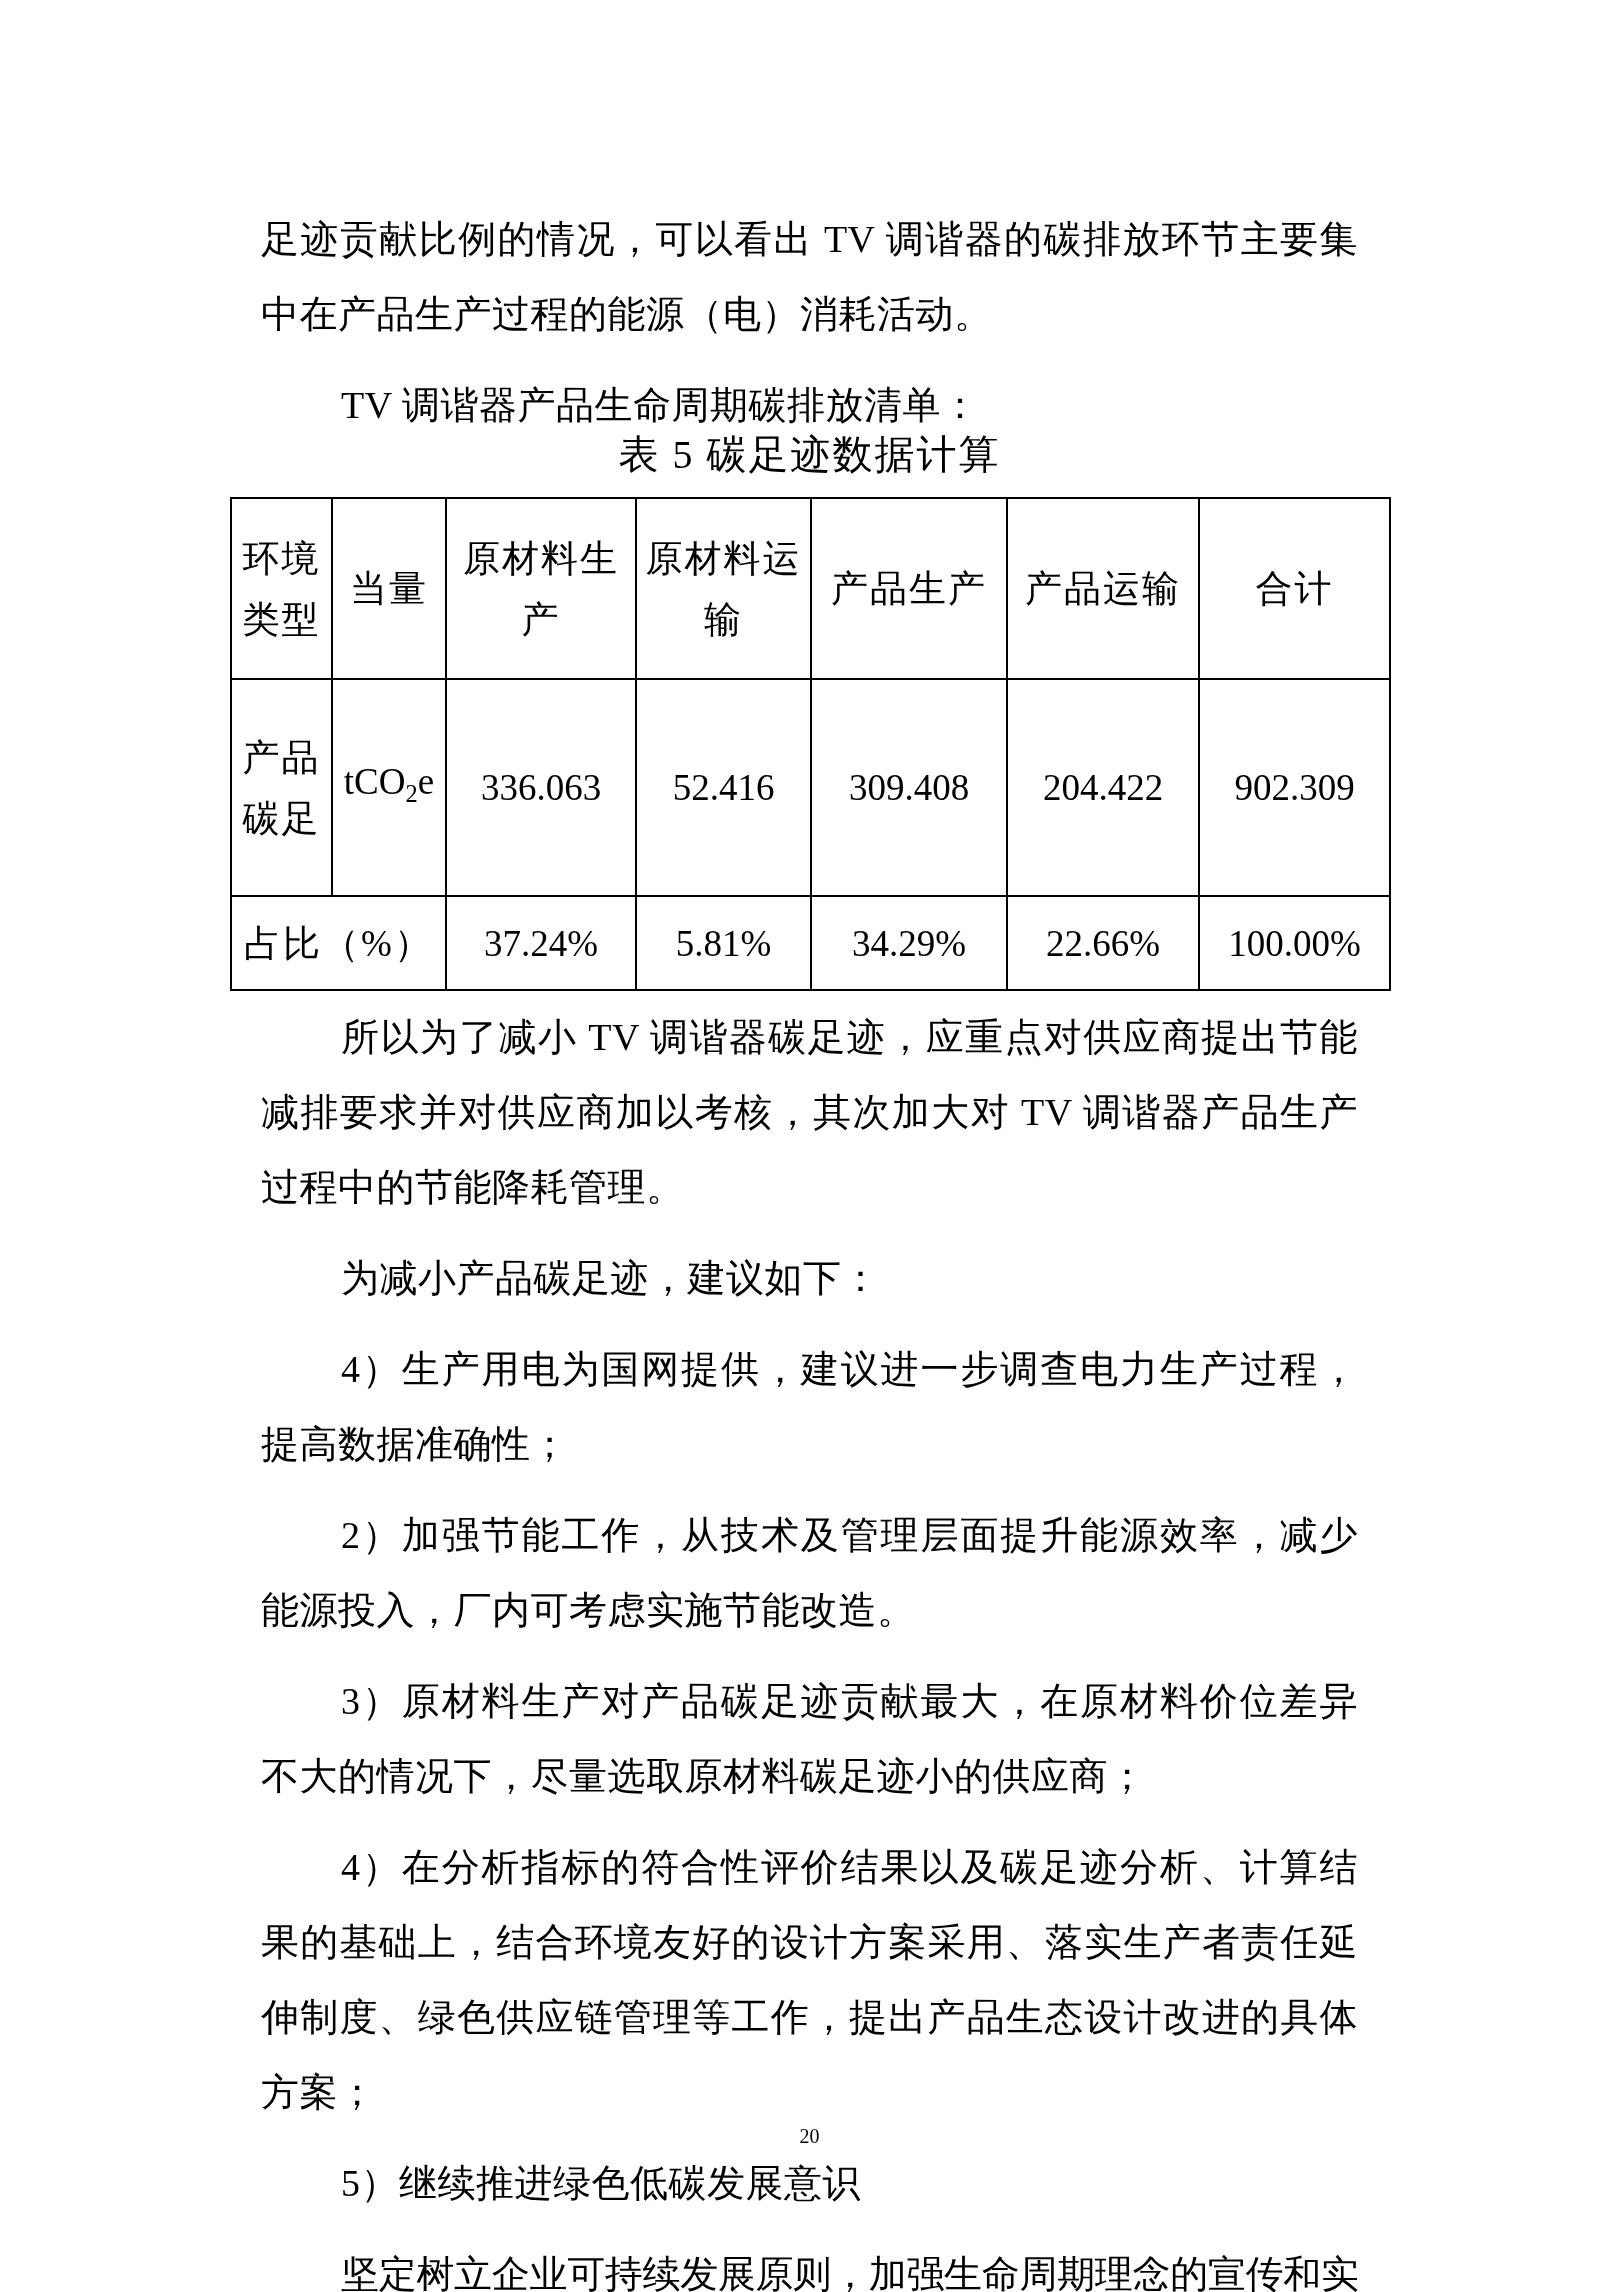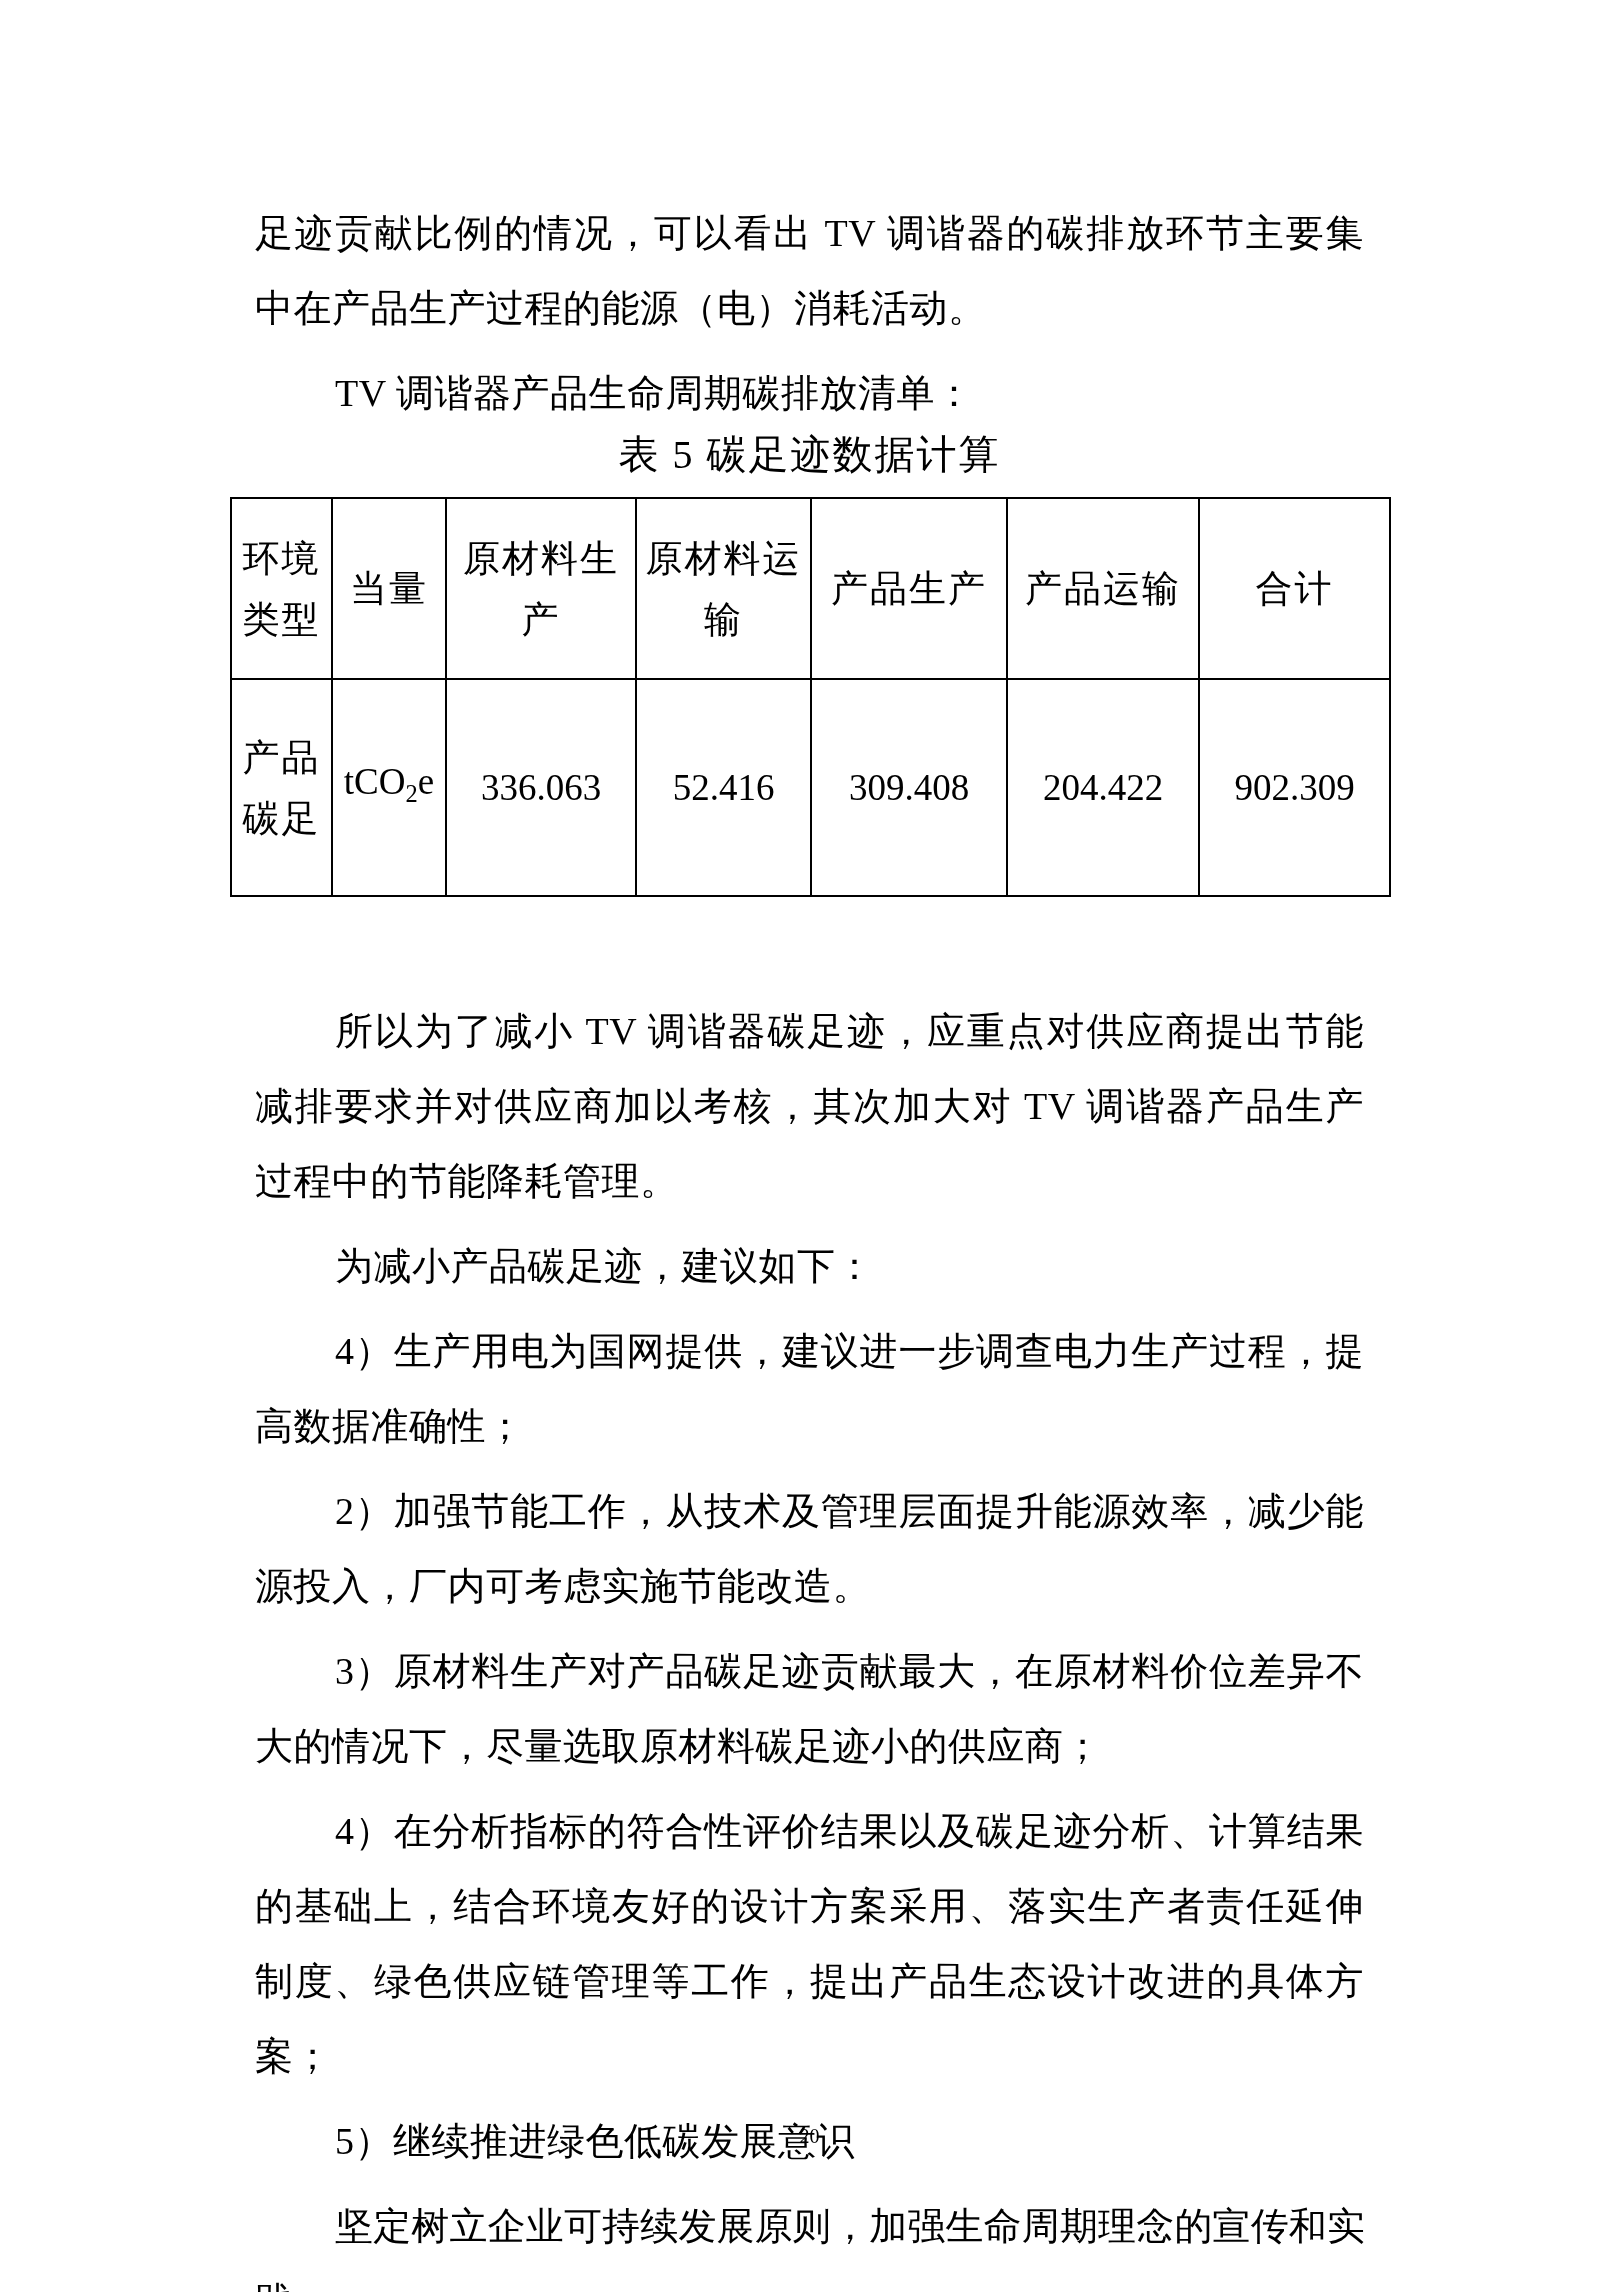--- a/index.html
+++ b/index.html
@@ -7,21 +7,21 @@
     position:relative;
     width:1621px;height:2293px;
     margin:0 auto;
     background:#ffffff;
     color:#000000;
     font-family:"Liberation Serif","DejaVu Serif",serif;
     overflow:hidden;
   }
   .intro{position:absolute;left:245px;top:186px;width:1129px;}
   .para{
-    margin:10px;
+    margin:16px;
     font-size:38px;
     line-height:75px;
     text-align:justify;
     letter-spacing:0.5px;
   }
   .no-indent{text-indent:0;}
   .indent{text-indent:80px;}
   .tight{letter-spacing:-1px;}
   .tbl-title{
     position:absolute;left:245px;top:412px;width:1129px;
@@ -97,20 +97,28 @@
       </tr>
       <tr class="datarow">
         <td>产品碳足</td>
         <td class="num"><span>tCO</span><sub>2</sub><span>e</span></td>
         <td class="num">336.063</td>
         <td class="num">52.416</td>
         <td class="num">309.408</td>
         <td class="num">204.422</td>
         <td class="num">902.309</td>
       </tr>
+      <tr class="pctrow">
+        <td colspan="2">占比（%）</td>
+        <td class="num">37.24%</td>
+        <td class="num">5.81%</td>
+        <td class="num">34.29%</td>
+        <td class="num">22.66%</td>
+        <td class="num">100.00%</td>
+      </tr>
     </tbody>
   </table>
 
   <div class="bodytext">
     <p class="para indent">所以为了减小 TV 调谐器碳足迹，应重点对供应商提出节能减排要求并对供应商加以考核，其次加大对 TV 调谐器产品生产过程中的节能降耗管理。</p>
     <p class="para indent">为减小产品碳足迹，建议如下：</p>
     <p class="para indent">4）生产用电为国网提供，建议进一步调查电力生产过程，提高数据准确性；</p>
     <p class="para indent">2）加强节能工作，从技术及管理层面提升能源效率，减少能源投入，厂内可考虑实施节能改造。</p>
     <p class="para indent">3）原材料生产对产品碳足迹贡献最大，在原材料价位差异不大的情况下，尽量选取原材料碳足迹小的供应商；</p>
     <p class="para indent">4）在分析指标的符合性评价结果以及碳足迹分析、计算结果的基础上，结合环境友好的设计方案采用、落实生产者责任延伸制度、绿色供应链管理等工作，提出产品生态设计改进的具体方案；</p>

